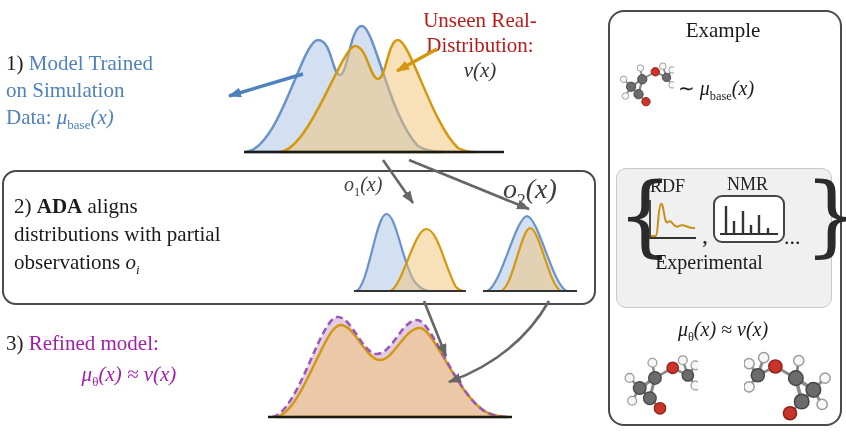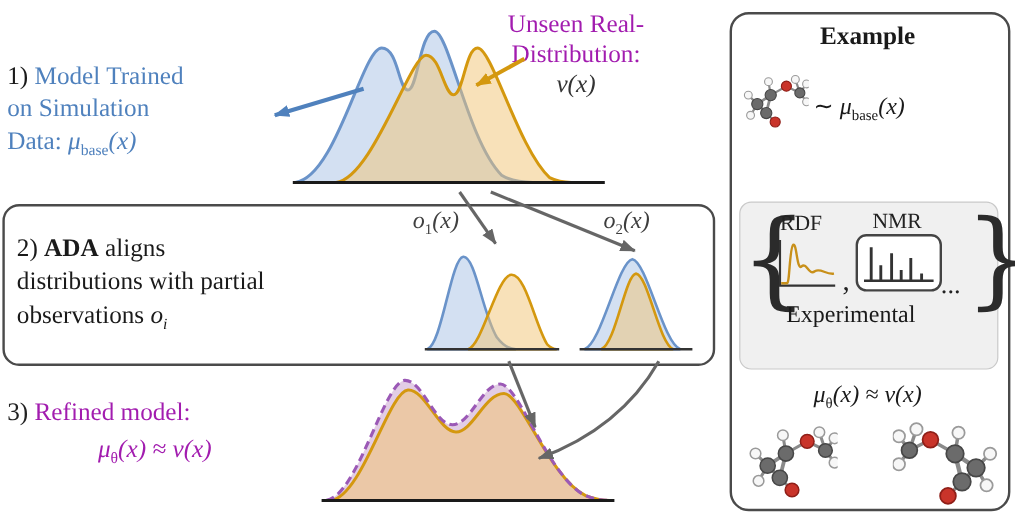--- a/index.html
+++ b/index.html
@@ -2,21 +2,21 @@
 <html><head>
 <meta charset="utf-8">
 <style>
   html,body{margin:0;padding:0;background:#fff;}
   .fig{position:relative;width:846px;height:432px;background:#fff;overflow:hidden;
        font-family:"Liberation Serif",serif;color:#1a1a1a;}
   .abs{position:absolute;}
   .m{font-style:italic;}
   sub{font-size:0.62em;font-family:Liberation Serif, serif;}
   .blue{color:#4f81bd;}
-  .orange{color:#a21caf;}
+  .orange{color:#b91c1c;}
   .purple{color:#a21caf;text-align:center;}
   .t21{font-size:21px;line-height:27px;}
   .box{border:2.5px solid #4a4a4a;border-radius:14px;background:#fff;}
   .graybox{background:#f0f0f0;border:1px solid #c9c9c9;border-radius:10px;}
   .center{text-align:center;}
   .brace{font-size:88px;line-height:88px;color:#2b2b2b;font-family:"DejaVu Serif",serif;}
   .atom-c{fill:#6b6b6b;stroke:#474747;stroke-width:1;}
   .atom-o{fill:#c9342a;stroke:#8f1f18;stroke-width:1;}
   .atom-h{fill:#f7f7f7;stroke:#9a9a9a;stroke-width:1;}
 </style>
@@ -60,21 +60,21 @@
 
   <div class="abs box" style="left:2px;top:170px;width:590px;height:131px"></div>
 
   <div class="abs t21" style="left:14px;top:192px;width:330px;line-height:28px">
     <div><span>2)</span> <b>ADA</b><span> aligns</span></div>
     <div>distributions with partial</div>
     <div><span>observations </span><span class="m">o</span><sub class="m">i</sub></div>
   </div>
 
   <div class="abs" style="left:344px;top:173px;font-size:20px;color:#404040"><span class="m">o</span><sub>1</sub><span class="m">(x)</span></div>
-  <div class="abs" style="left:503px;top:173px;font-size:20px;color:#3d3d3d"><span class="m">o</span><sub>2</sub><span class="m">(x)</span></div>
+  <div class="abs" style="left:503px;top:173px;font-size:28px;color:#3d3d3d"><span class="m">o</span><sub>2</sub><span class="m">(x)</span></div>
 
   <div class="abs t21" style="left:6px;top:328px;width:246px;line-height:31px">
     <div><span style="color:#222">3)</span> <span class="purple">Refined model:</span></div>
     <div class="purple"><span class="m">μ</span><sub>θ</sub><span class="m">(x) ≈ ν(x)</span></div>
   </div>
 
   <svg class="abs" style="left:240px;top:18px" width="275" height="140">
     <path d="M6,134 C40,130 62,22 78,22 C92,22 92,57 100,57 C108,57 110,8 122,8 C134,8 150,100 178,128 C186,133 196,134 204,134 Z" fill="rgba(174,199,232,0.55)" stroke="#6a93c9" stroke-width="2.5"></path>
     <path d="M40,134 C70,131 102,28 115,28 C127,28 130,61 138,61 C146,61 148,22 158,22 C170,22 192,106 218,130 C224,133 230,134 236,134 Z" fill="rgba(242,196,116,0.5)" stroke="#d4980f" stroke-width="2.5"></path>
     <line x1="4" y1="134" x2="264" y2="134" stroke="#1a1a1a" stroke-width="2.5"></line>
@@ -93,21 +93,21 @@
   </svg>
 
   <svg class="abs" style="left:262px;top:303px" width="262" height="122">
     <path d="M10,114 C36,110 58,16 75,14 C90,13 100,51 115,51 C130,51 140,17 155,17 C170,17 194,92 224,109 C232,113 240,114 246,114 Z" fill="rgba(160,90,170,0.30)" stroke="none"></path>
     <path d="M14,114 C40,110 62,23 78,22 C92,21 104,57 118,57 C132,57 142,25 158,25 C172,25 196,95 226,110 C234,113 240,114 246,114 Z" fill="rgba(242,196,116,0.55)" stroke="#d4980f" stroke-width="2.5"></path>
     <path d="M10,114 C36,110 58,16 75,14 C90,13 100,51 115,51 C130,51 140,17 155,17 C170,17 194,92 224,109 C232,113 240,114 246,114" fill="none" stroke="#9b59b6" stroke-width="2.6" stroke-dasharray="7 4"></path>
     <line x1="6" y1="114" x2="250" y2="114" stroke="#1a1a1a" stroke-width="2.5"></line>
   </svg>
 
   <div class="abs box" style="left:608px;top:10px;width:230px;height:412px;border-radius:16px"></div>
-  <div class="abs center" style="left:608px;top:18px;width:230px;font-size:21px;font-weight:bold">Example</div>
+  <div class="abs center" style="left:608px;top:18px;width:230px;font-size:21px;font-weight:normal">Example</div>
 
   <svg class="abs" style="left:618px;top:58px" width="56" height="50" viewBox="0 0 60 52">
       <use href="#molecule"></use>
     </svg>
   <div class="abs" style="left:678px;top:76px;font-size:20px"><span>∼ </span><span class="m">μ</span><sub>base</sub><span class="m">(x)</span></div>
 
   <div class="abs graybox" style="left:616px;top:168px;width:214px;height:138px"></div>
   <div class="abs brace" style="left:617px;top:172px">{</div>
   <div class="abs brace" style="left:804px;top:172px">}</div>
 

